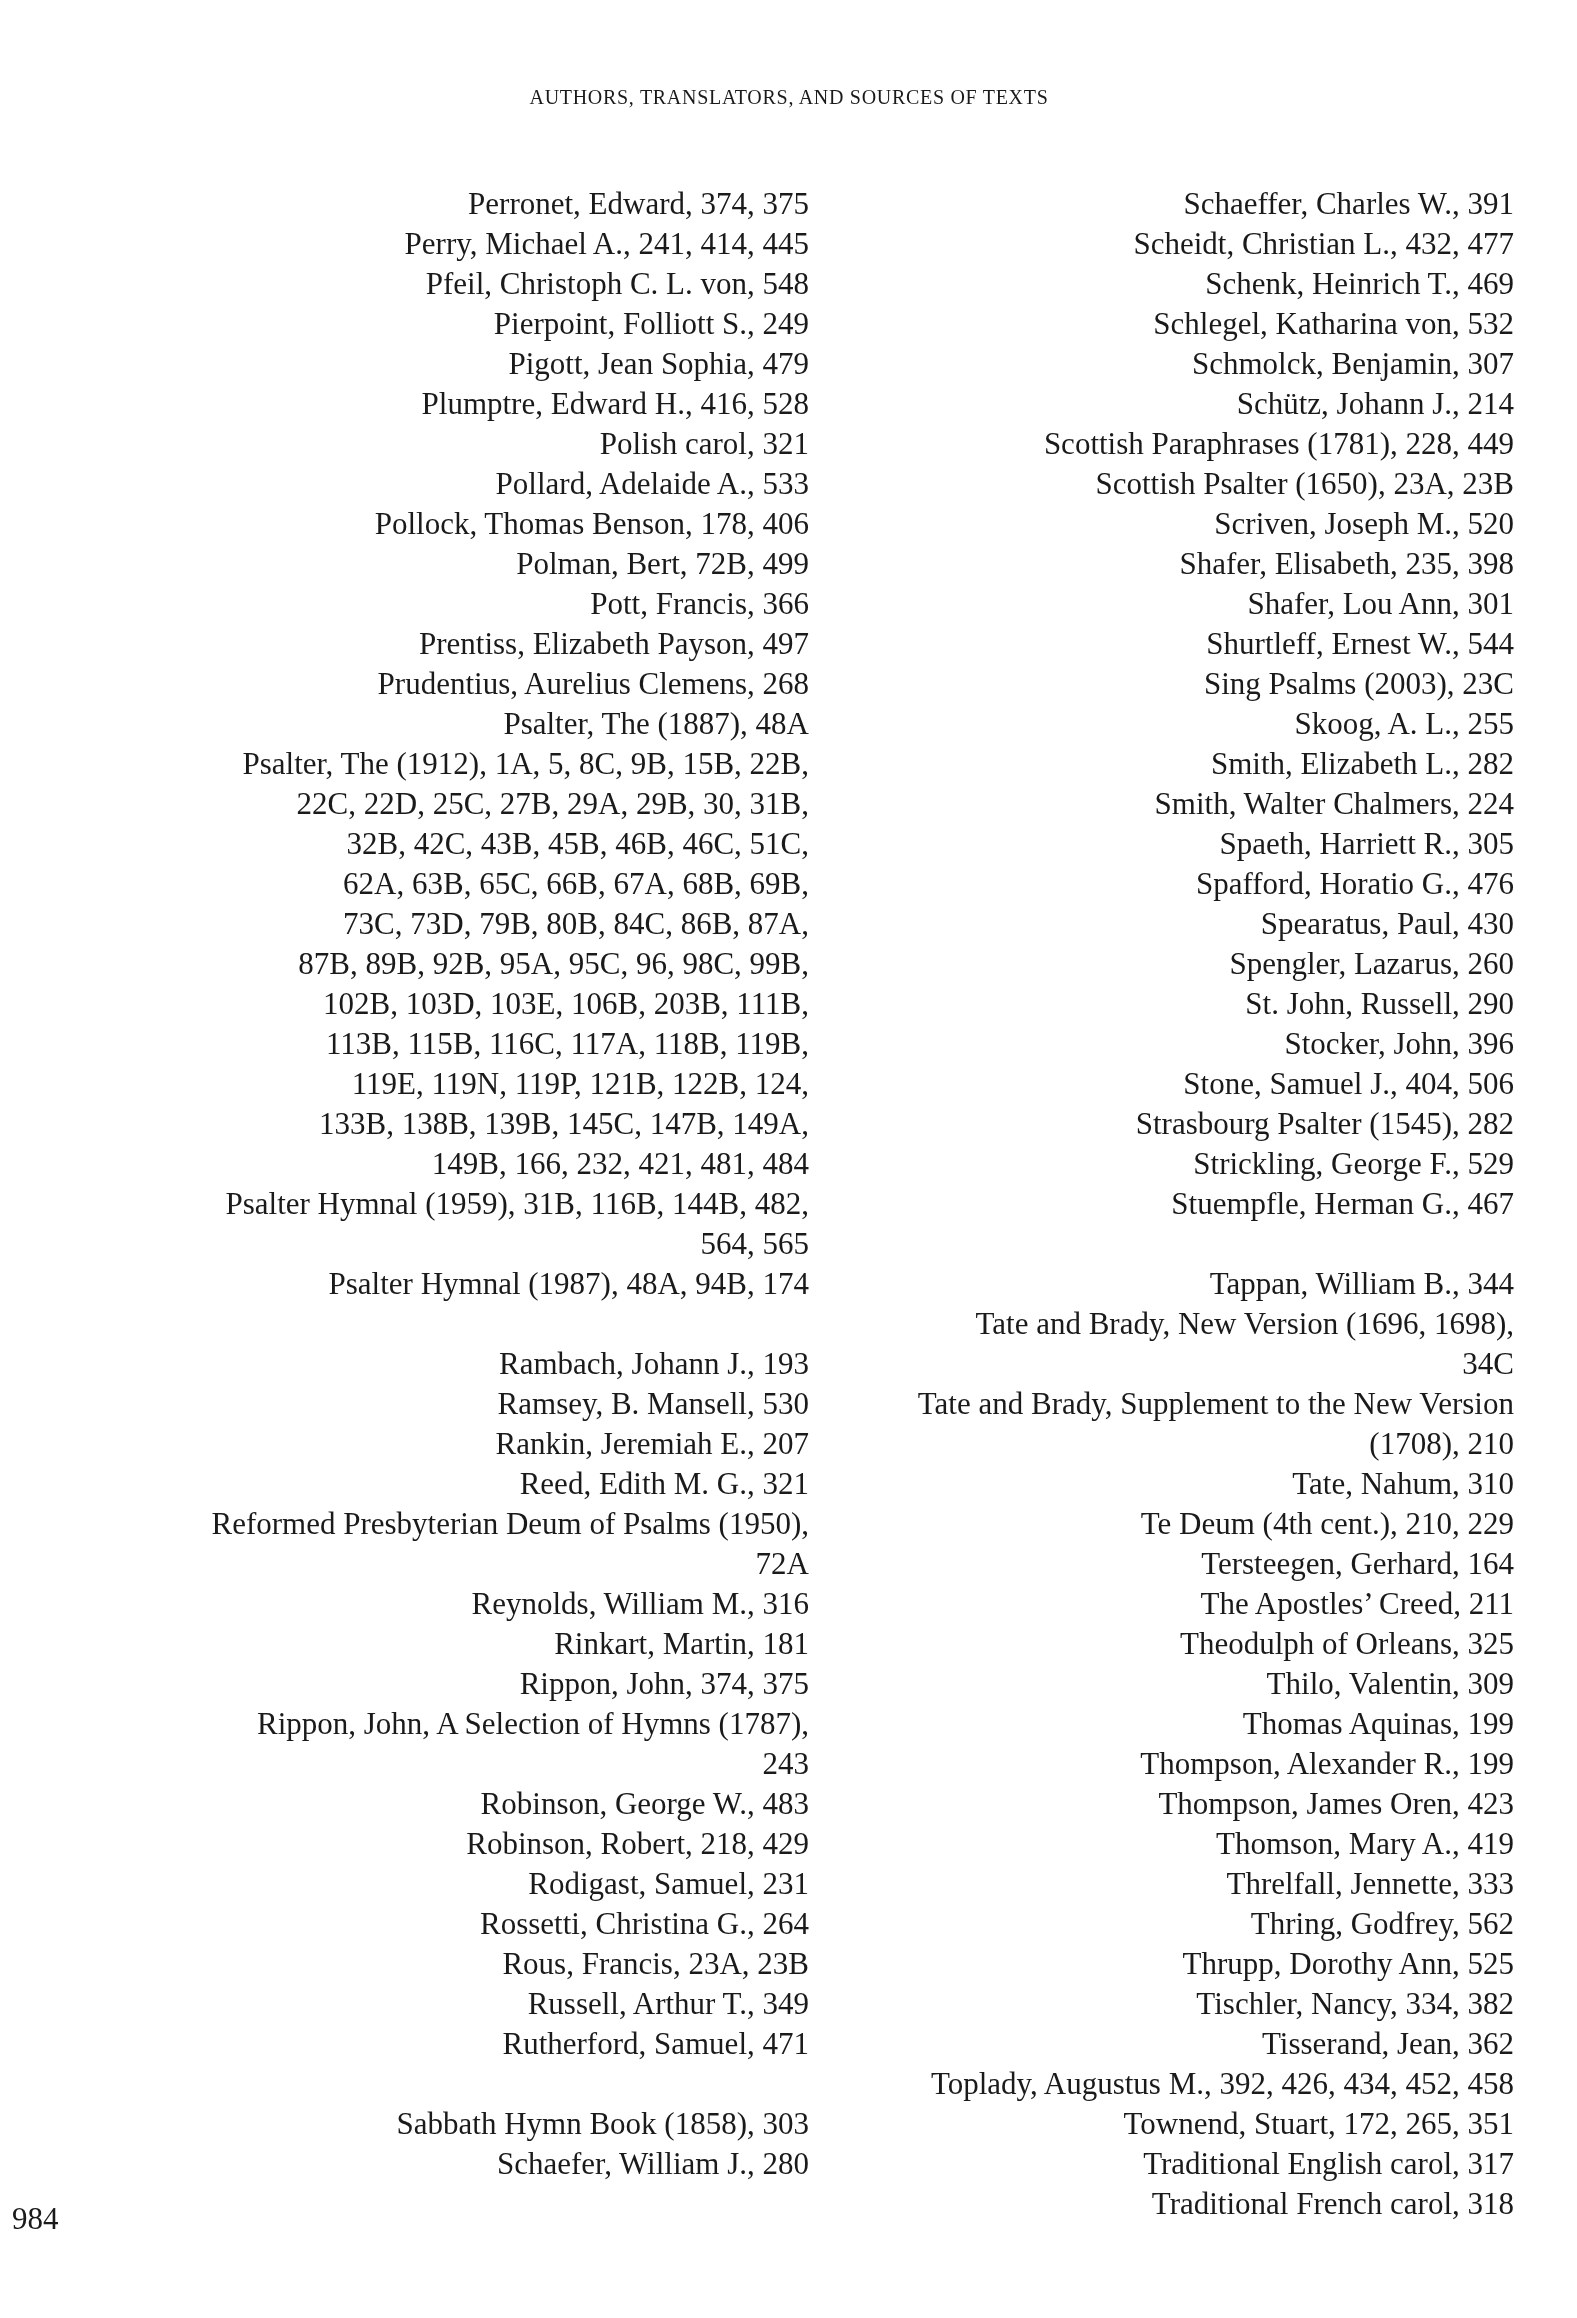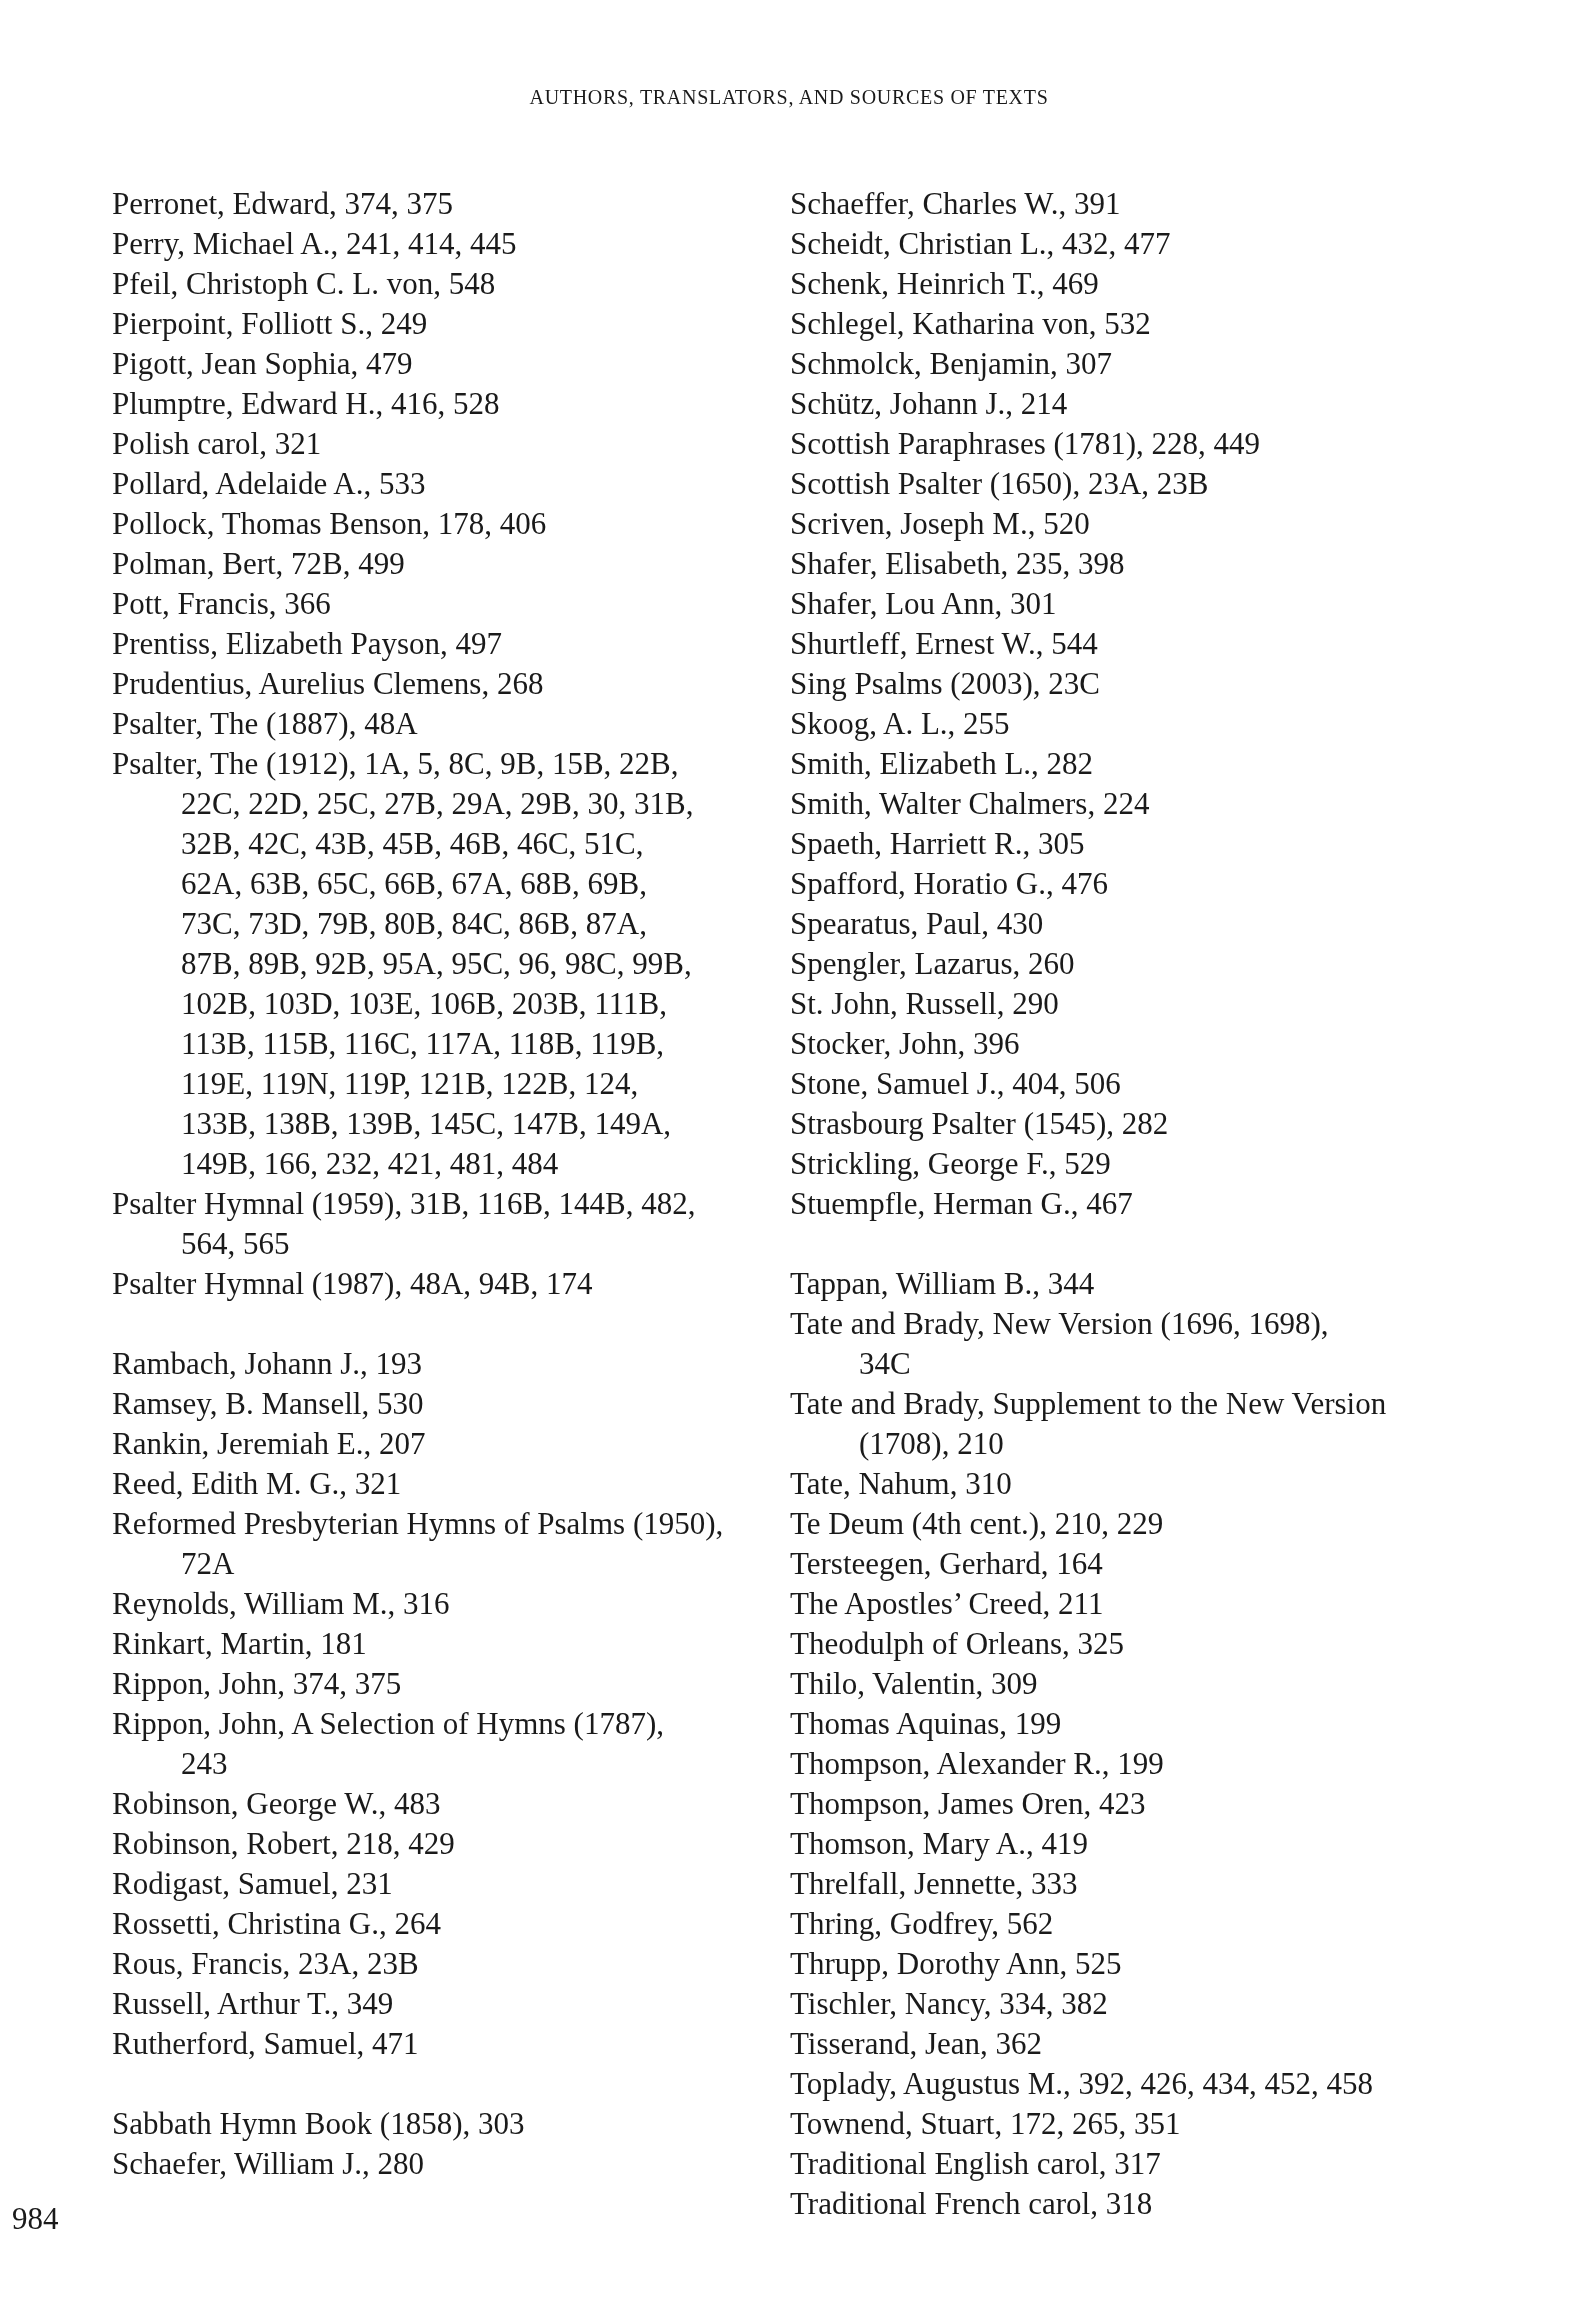--- a/index.html
+++ b/index.html
@@ -18,23 +18,24 @@
     left: 0;
     width: 100%;
     text-align: center;
     font-size: 20px;
     letter-spacing: 0.7px;
     white-space: nowrap;
   }
   .columns {
     position: absolute;
     top: 184px;
-    left: 112px;
+    left: 131px;
     width: 1383px;
     display: flex;
+    text-align: right;
   }
   .col-left { flex: 0 0 678px; width: 678px; }
   .col-right { flex: 1; }
   .line {
     height: 40px;
     line-height: 40px;
     font-size: 31px;
     white-space: nowrap;
   }
   .line.indent { padding-left: 69px; }
@@ -82,21 +83,21 @@
         <div class="line indent"><span>133B, 138B, 139B, 145C, 147B, 149A,</span></div>
         <div class="line indent"><span>149B, 166, 232, 421, 481, 484</span></div>
         <div class="line"><span class="it">Psalter Hymnal</span><span> (1959), 31B, 116B, 144B, 482,</span></div>
         <div class="line indent"><span>564, 565</span></div>
         <div class="line"><span class="it">Psalter Hymnal (1987)</span><span>, 48A, 94B, 174</span></div>
         <div class="line">&nbsp;</div>
         <div class="line"><span>Rambach, Johann J., 193</span></div>
         <div class="line"><span>Ramsey, B. Mansell, 530</span></div>
         <div class="line"><span>Rankin, Jeremiah E., 207</span></div>
         <div class="line"><span>Reed, Edith M. G., 321</span></div>
-        <div class="line"><span>Reformed Presbyterian </span><span class="it">Hymns of Psalms</span><span> (1950),</span></div>
+        <div class="line"><span>Reformed Presbyterian </span><span class="it">Deum of Psalms</span><span> (1950),</span></div>
         <div class="line indent"><span>72A</span></div>
         <div class="line"><span>Reynolds, William M., 316</span></div>
         <div class="line"><span>Rinkart, Martin, 181</span></div>
         <div class="line"><span>Rippon, John, 374, 375</span></div>
         <div class="line"><span>Rippon, John, </span><span class="it">A Selection of Hymns</span><span> (1787),</span></div>
         <div class="line indent"><span>243</span></div>
         <div class="line"><span>Robinson, George W., 483</span></div>
         <div class="line"><span>Robinson, Robert, 218, 429</span></div>
         <div class="line"><span>Rodigast, Samuel, 231</span></div>
         <div class="line"><span>Rossetti, Christina G., 264</span></div>

